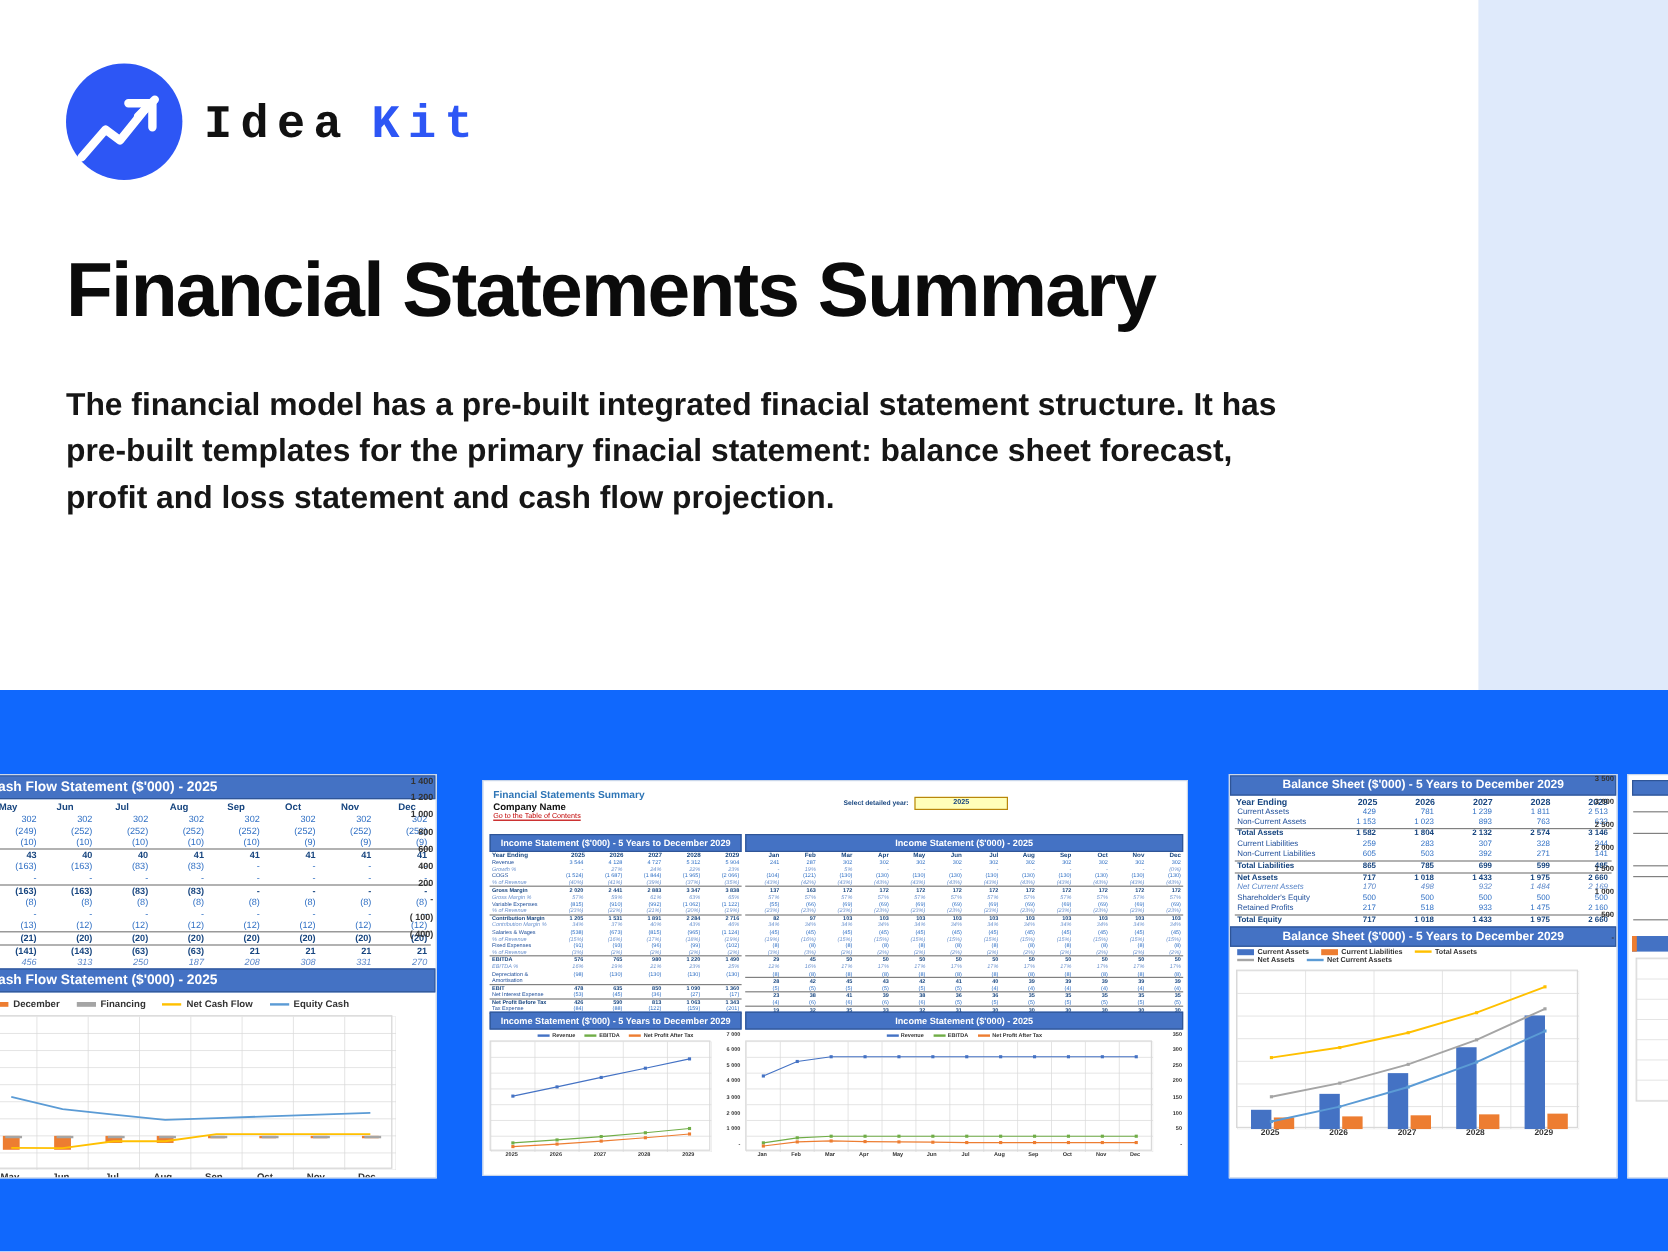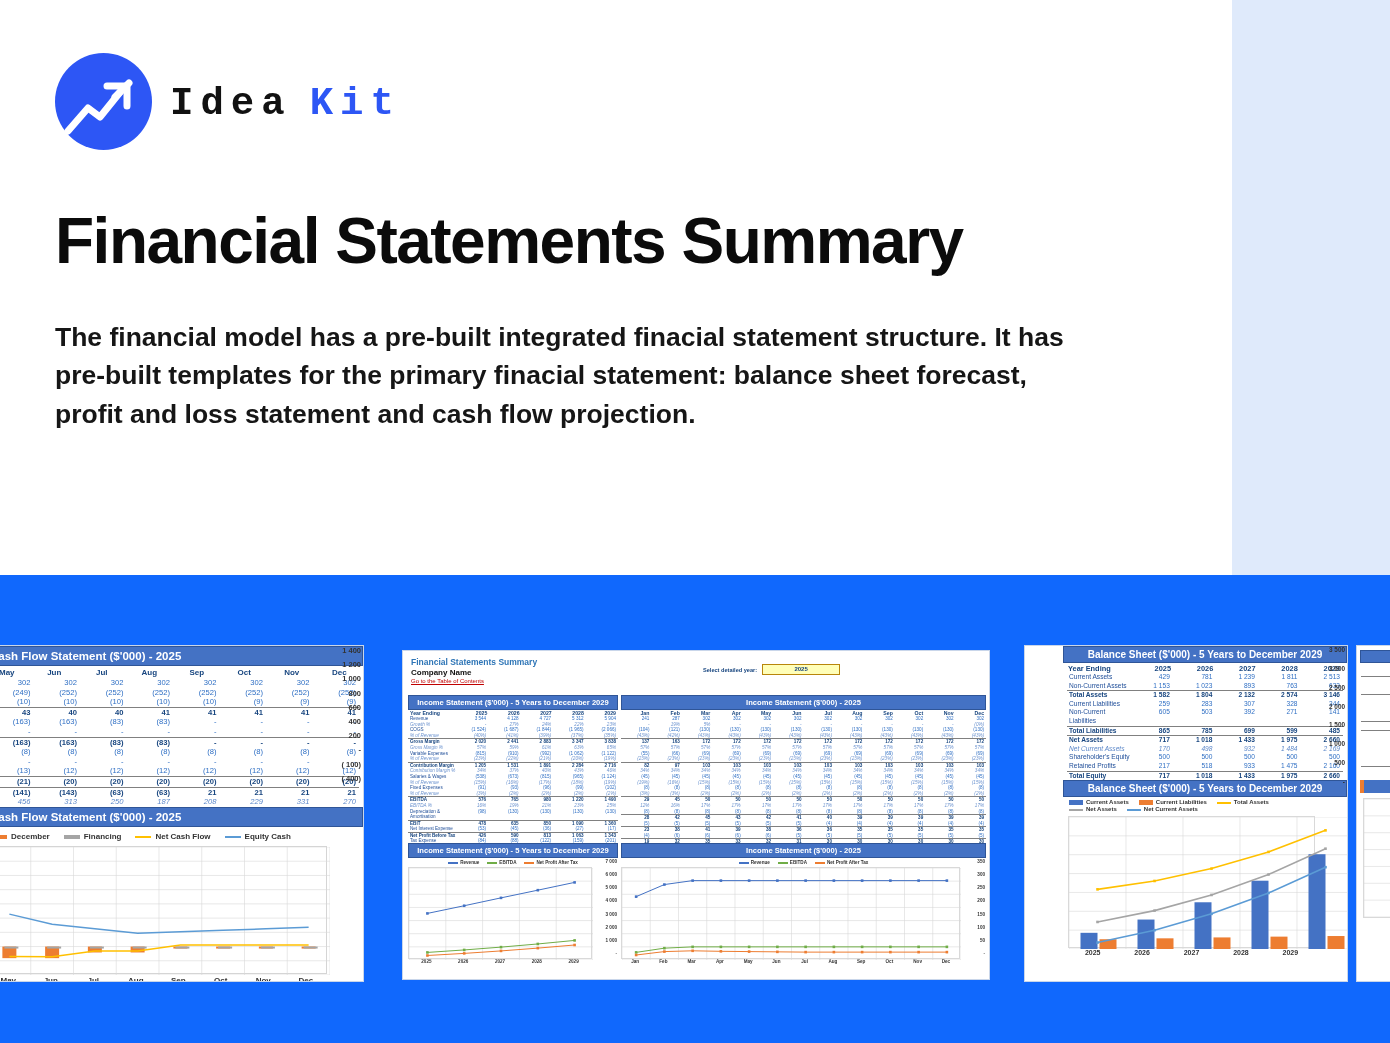--- a/index.html
+++ b/index.html
@@ -120,21 +120,21 @@
   .is-row.ital .lblcol, .is-row.ital .c { font-style: italic; color: #6c93cf; }
   .mini-chart { position: relative; border: 1px solid #d9d9d9; background: #fff; }
   .mini-legend { display: flex; gap: 8px; justify-content: center; font-size: 4.6px; font-weight: 700; color: #333; padding: 2px 0; }
   .mini-legend i { display: inline-block; width: 10px; height: 2px; margin-right: 2px; vertical-align: middle; }
   .mini-x { display: flex; }
   .mini-x div { flex: 1 1 0; text-align: center; font-size: 4.6px; font-weight: 700; color: #333; }
   .mini-y { position: absolute; right: 1px; top: 0; }
   .mini-y div { font-size: 4.6px; font-weight: 700; color: #333; text-align: right; }
 
   
-  #panel-balance { left: 1024px; top: 645px; width: 324px; height: 337px; padding-left: 38px; }
+  #panel-balance { left: 1024px; top: 645px; width: 324px; height: 337px; }
   #bs-title-1, #bs-title-2 { font-size: 10px; padding: 2px 0; }
   #bs-table { padding: 1px 4px 0 4px; }
   #bs-head { display: flex; }
   #bs-head div { flex: 1 1 0; text-align: right; font-size: 7.4px; font-weight: 700; color: #17457f; padding-right: 3px; }
   #bs-head div.lblcol { flex: 1.55 1 0; text-align: left; padding-left: 1px; }
   #bs-table .srow { font-size: 6.6px; line-height: 8.6px; }
   #bs-table .slabel { flex: 1.55 1 0; }
   #bs-legend { padding: 2px 6px; }
   .bsl-row { display: flex; gap: 10px; font-size: 6px; font-weight: 700; color: #333; margin-bottom: 1px; }
   .bsl-row i { display: inline-block; width: 14px; height: 5px; margin-right: 3px; vertical-align: middle; }
@@ -314,21 +314,21 @@
         <div class="scell">21</div>
         <div class="scell">21</div>
         <div class="scell">21</div>
       </div>
       <div class="srow ital">
         <div class="scell">456</div>
         <div class="scell">313</div>
         <div class="scell">250</div>
         <div class="scell">187</div>
         <div class="scell">208</div>
-        <div class="scell">229</div>
+        <div class="scell">308</div>
         <div class="scell">331</div>
         <div class="scell">270</div>
       </div>
     </div>
   <div class="sec-title" id="cf-title-2">Cash Flow Statement ($'000) - 2025</div>
   <div id="cf-legend">
       <span><span class="k" style="background: rgb(237, 125, 49);"></span><span>December</span></span>
       <span><span class="k" style="background: rgb(165, 165, 165);"></span><span>Financing</span></span>
       <span><span class="k" style="background: rgb(255, 192, 0); height: 2px;"></span><span>Net Cash Flow</span></span>
       <span><span class="k" style="background: rgb(91, 155, 213); height: 2px;"></span><span>Equity Cash</span></span>

